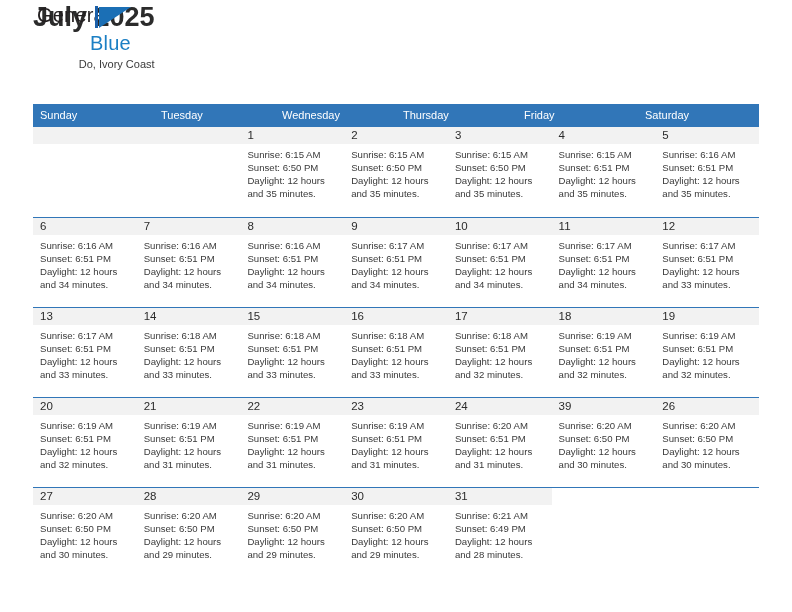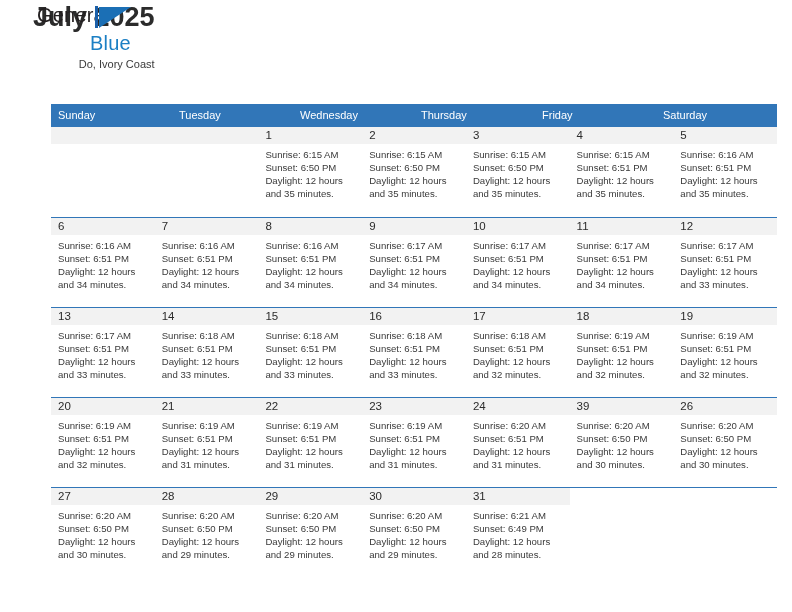--- a/index.html
+++ b/index.html
@@ -93,21 +93,21 @@
   }
   .cal-subtitle {
     font-size: 11px;
     color: #3a3a3a;
     margin-top: 25px;
   }
 
   
   .calendar {
     position: absolute;
-    left: 51px;
+    left: 33px;
     top: 104px;
     width: 726px;
   }
   .dow-row {
     display: flex;
     background: #3176b8;
   }
   .dow-cell {
     flex: 1 1 0;
     min-width: 0;

